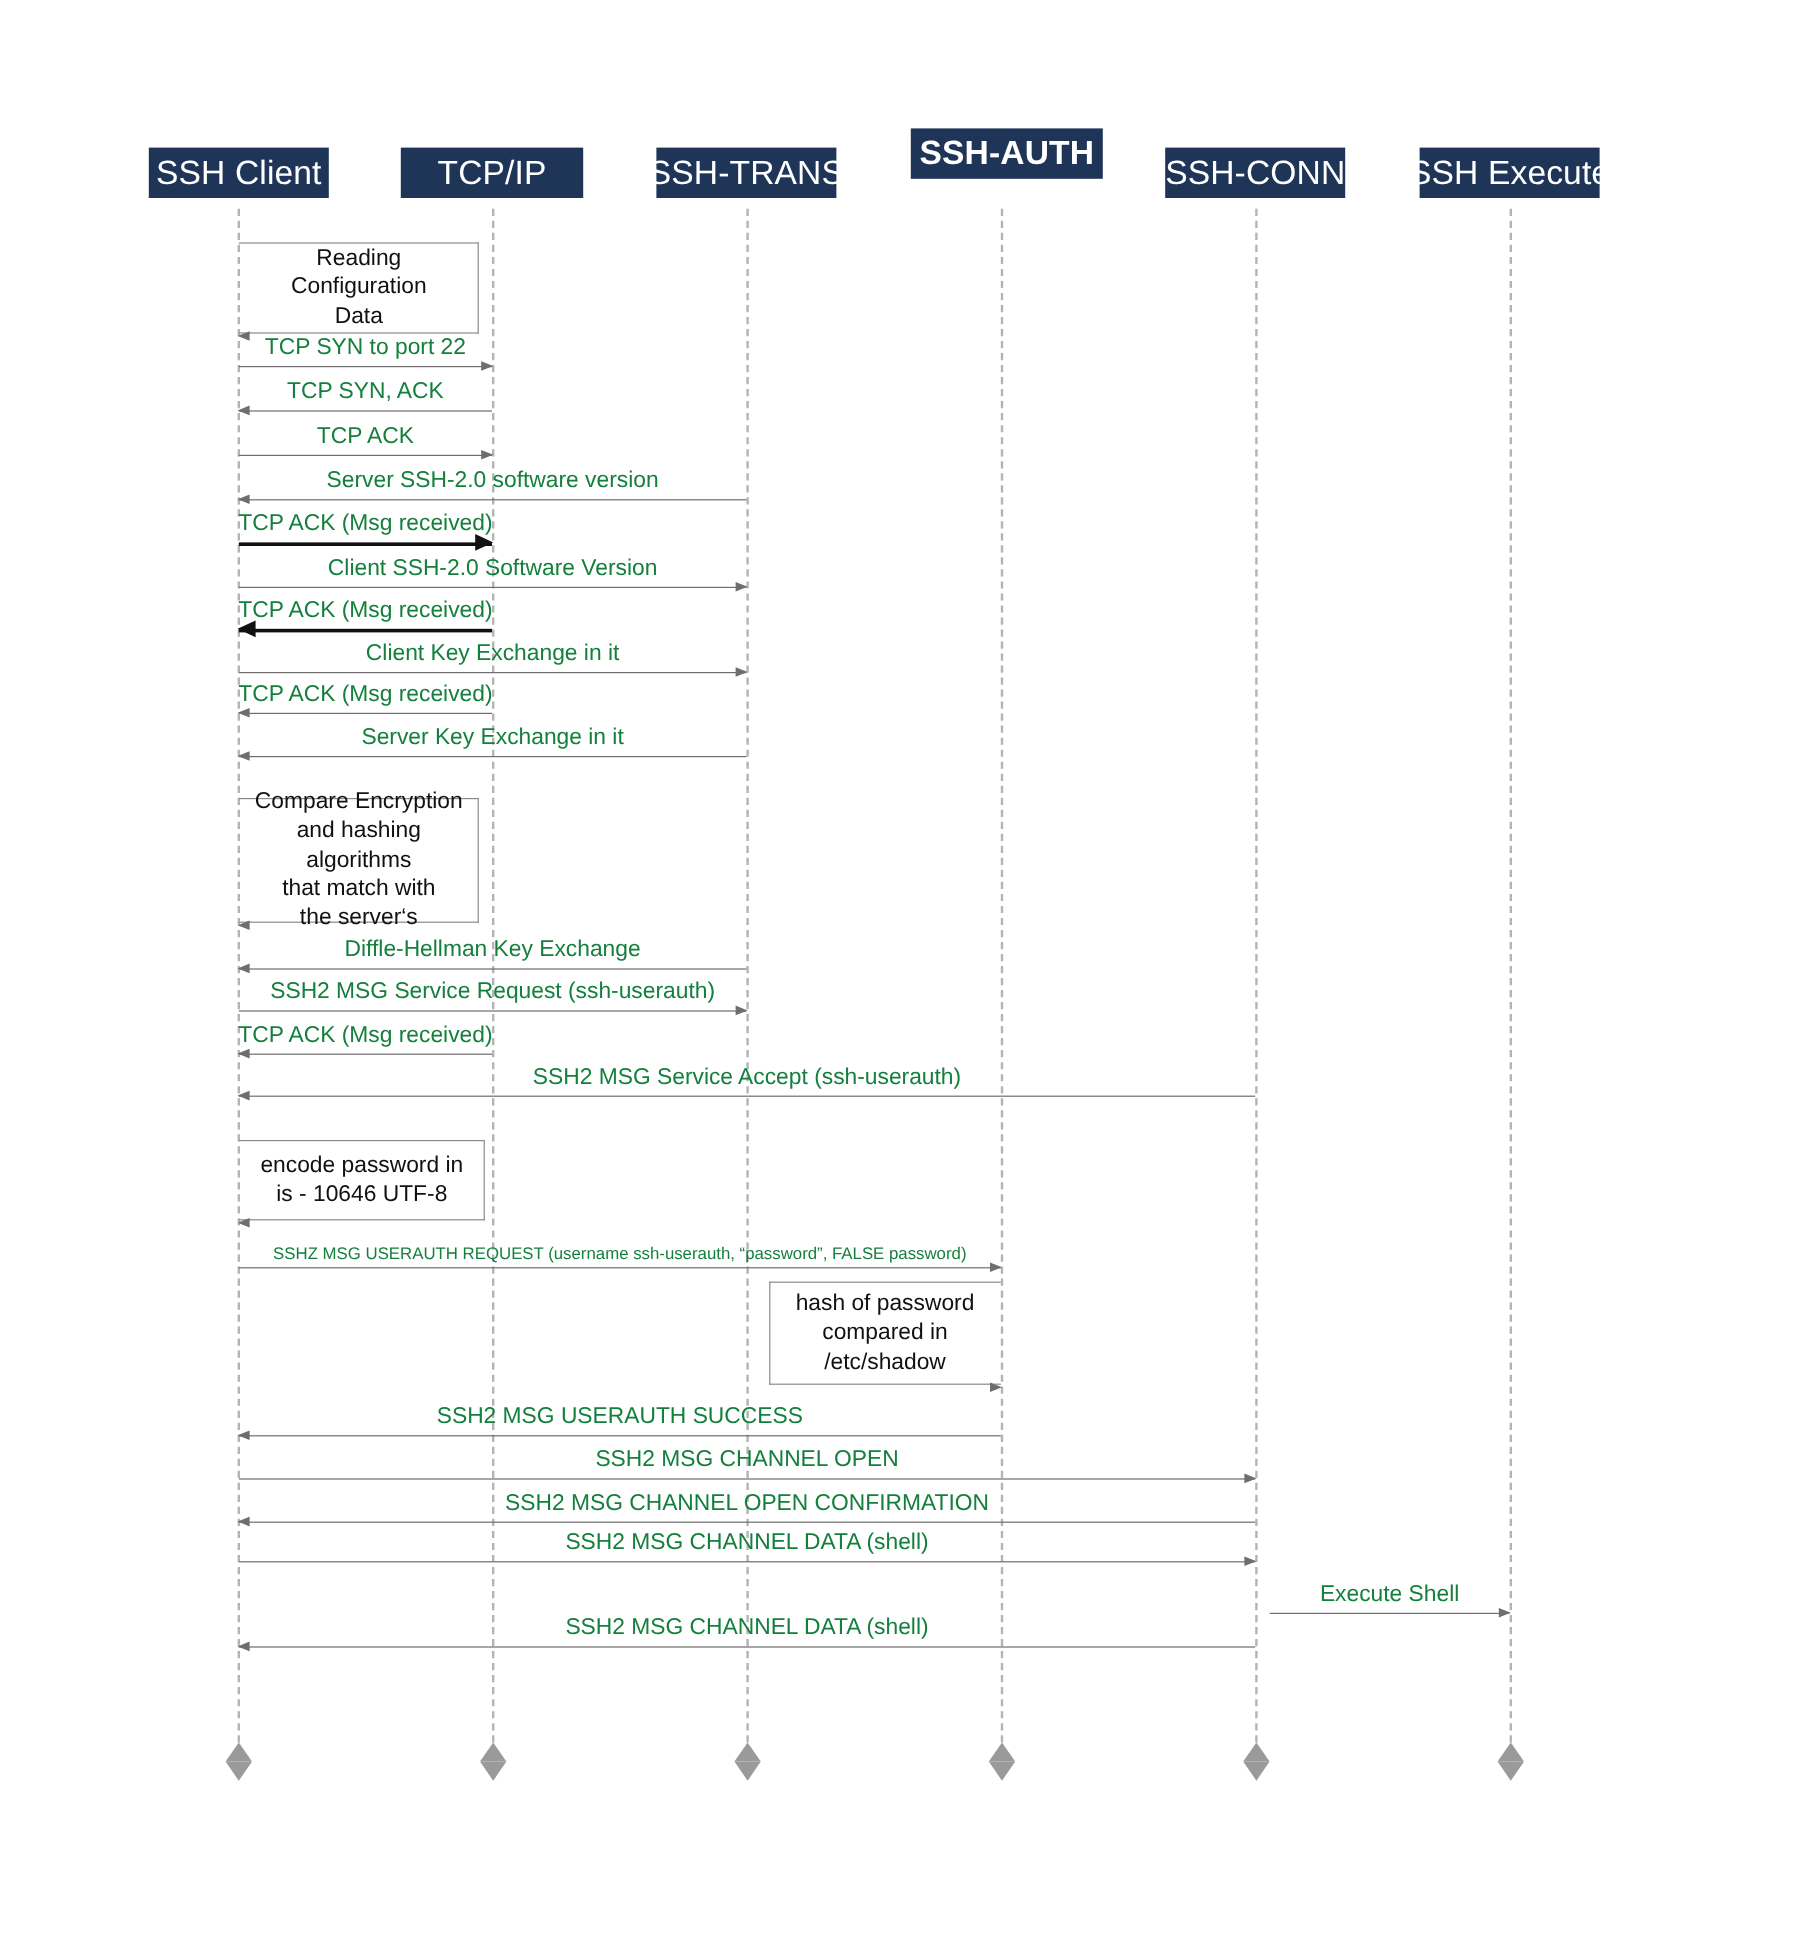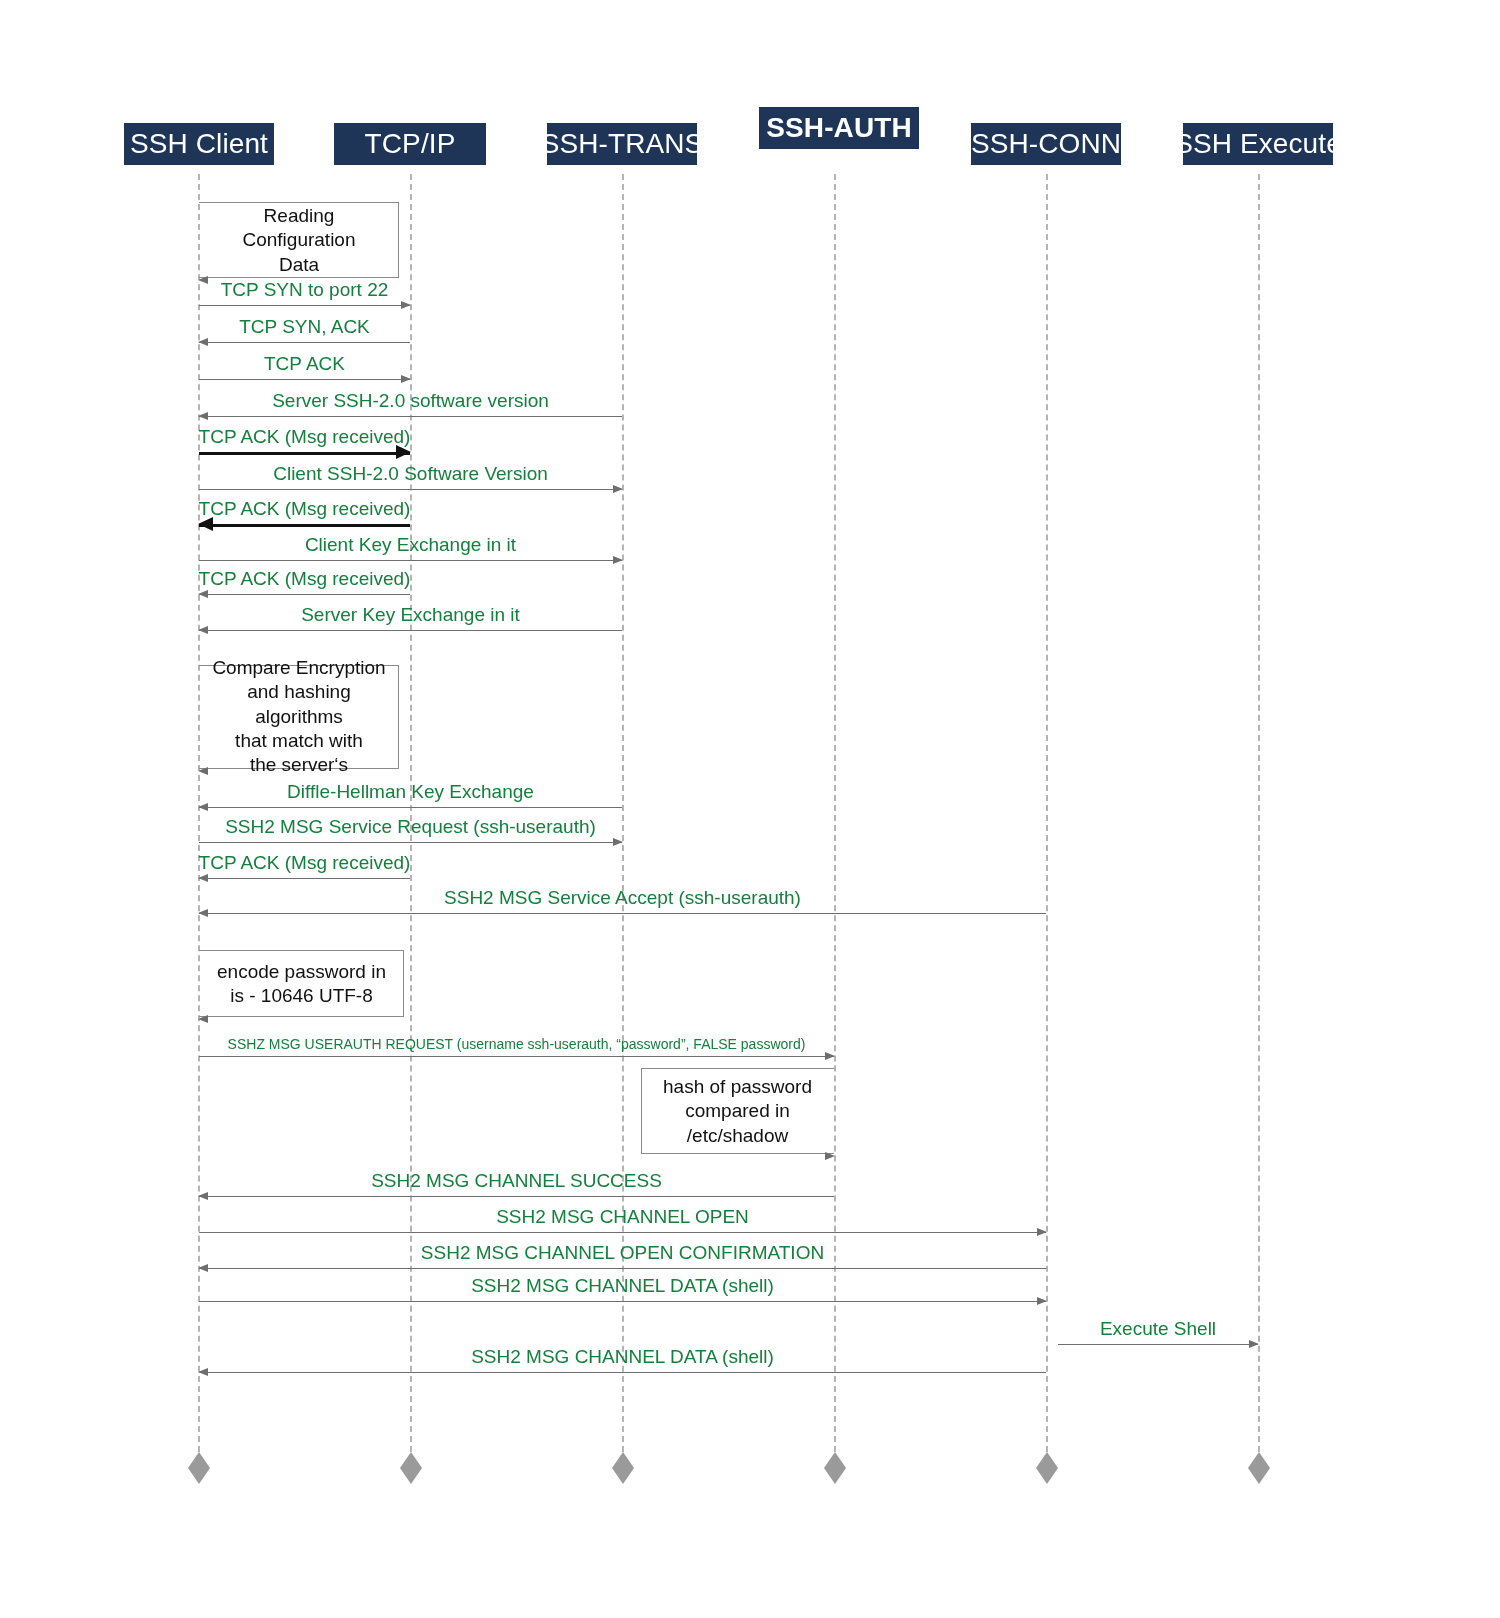--- a/index.html
+++ b/index.html
@@ -360,21 +360,21 @@
       <div>hash of password</div>
       <div>compared in</div>
       <div>/etc/shadow</div>
     </div>
     <span class="ret-head"></span>
   </div>
 
   <div class="msg" style="left:199px; top:1196px; width:635px;">
     <span class="shaft"></span>
     <span class="head-l"></span>
-    <span class="label">SSH2 MSG CHANNEL SUCCESS</span>
+    <span class="label">SSH2 MSG USERAUTH SUCCESS</span>
   </div>
 
   <div class="msg" style="left:199px; top:1232px; width:847px;">
     <span class="shaft"></span>
     <span class="head-r"></span>
     <span class="label">SSH2 MSG CHANNEL OPEN</span>
   </div>
 
   <div class="msg" style="left:199px; top:1268px; width:847px;">
     <span class="shaft"></span>

